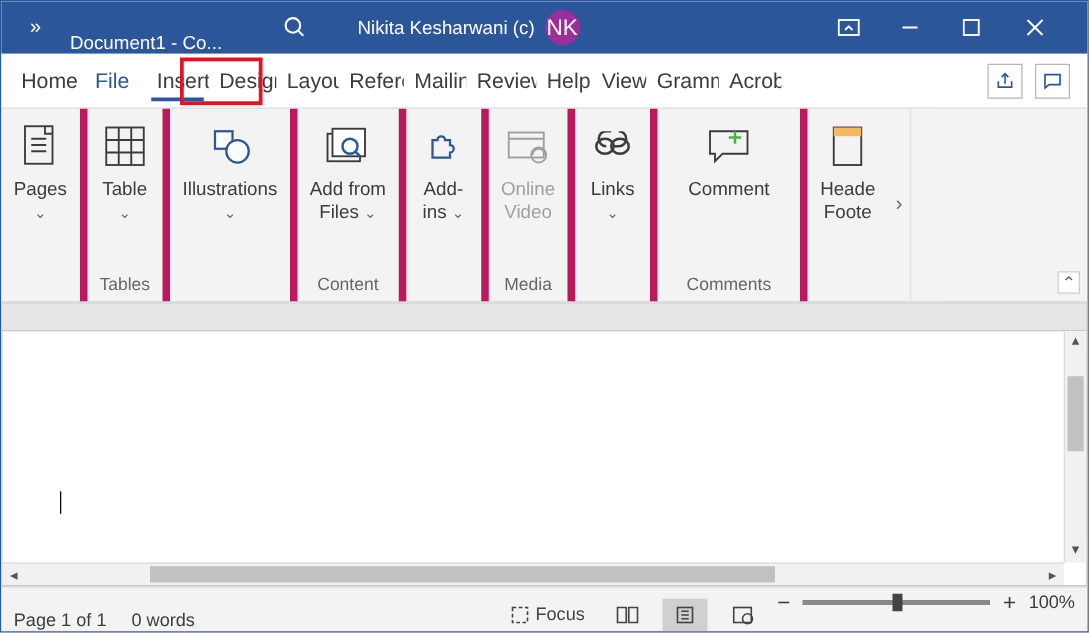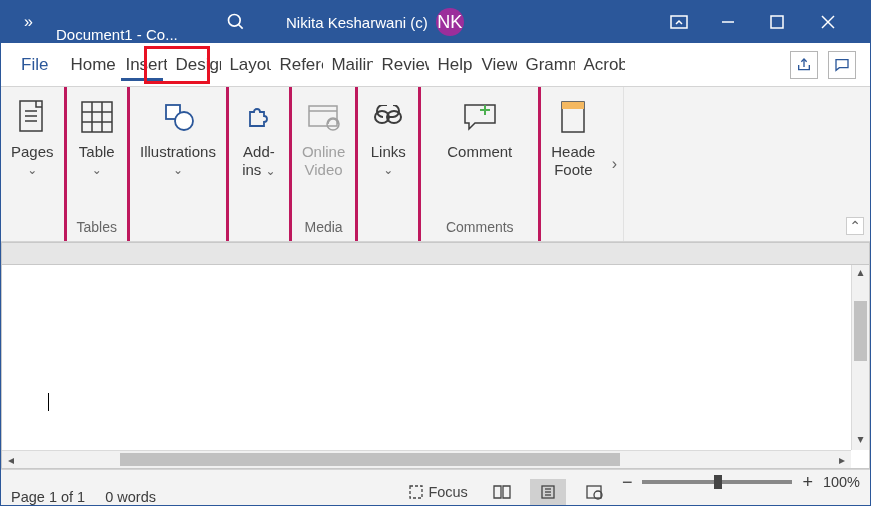--- a/index.html
+++ b/index.html
@@ -20,21 +20,21 @@
   .tabs .tab { padding: 0 8px; font-size: 17px; color: #3c3c3c; height: 44px; display:flex; align-items:center; cursor: pointer; white-space: nowrap; overflow: hidden; }
   .tabs .tab.file { color: #2b579a; font-weight: 400; padding-right: 14px; padding-left: 12px;}
   .tabs .tab.active { position: relative; }
   .tabs .tab.active::after { content:""; position:absolute; bottom:6px; left:4px; right:4px; height:3px; background:#2b579a; }
   .tabs .highlight-box { position:absolute; border:3px solid #e81123; z-index: 5; }
   .tabs .right-icons { margin-left: auto; display:flex; gap:10px; padding-right:6px;}
   .tabs .right-icons .ibox { width:28px; height:28px; border:1px solid #b5b5b5; display:flex; align-items:center; justify-content:center; font-size:15px; color:#2b579a;}
   
   
   .ribbon { height: 155px; background: #f3f3f3; display:flex; border-bottom:1px solid #d4d4d4; position: relative;}
-  .group { display:flex; flex-direction:column; align-items:center; padding: 6px 10px 2px 10px; border-right:3px solid #be185d; height:100%; }
+  .group { display:flex; flex-direction:column; align-items:center; padding: 6px 10px 2px 10px; border-right:6px solid #be185d; height:100%; }
   .group .controls { flex:1; display:flex; flex-direction:column; align-items:center; justify-content:flex-start; gap:2px; padding-top:4px;}
   .group .bigicon { width:40px; height:40px; display:flex; align-items:center; justify-content:center; color:#2b579a;}
   .group .label { font-size: 15px; color:#3c3c3c; text-align:center; line-height:1.2; margin-top:4px;}
   .group .label.dis { color:#a0a0a0;}
   .group .caret { font-size: 12px; color:#666; }
   .group-title { font-size: 14px; color:#666; padding-bottom:4px; }
   .ribbon .collapse-caret { position:absolute; right:6px; bottom:6px; width:18px; height:18px; display:flex; align-items:center; justify-content:center; font-size:14px; color:#666; border:1px solid #ccc; background:#fff;}
   .ribbon .right-panel { width:24px; background:#f3f3f3; border-left:1px solid #e1e1e1;}
   
   
@@ -93,22 +93,22 @@
   </div>
   <div class="wbtn">
     <svg width="16" height="16" viewBox="0 0 16 16" stroke="#fff" stroke-width="1.5">
         <line x1="2" y1="2" x2="14" y2="14"></line>
         <line x1="14" y1="2" x2="2" y2="14"></line>
       </svg>
   </div>
 </div>
 
 <div class="tabs" style="position:relative;">
+  <div class="tab" style="width:55px">Home</div>
   <div class="tab file">File</div>
-  <div class="tab" style="width:55px">Home</div>
   <div class="tab active" style="width:50px">Insert</div>
   <div class="tab" style="width:54px">Design</div>
   <div class="tab" style="width:50px">Layou</div>
   <div class="tab" style="width:52px">Refere</div>
   <div class="tab" style="width:50px">Mailin</div>
   <div class="tab" style="width:56px">Review</div>
   <div class="tab" style="width:44px">Help</div>
   <div class="tab" style="width:44px">View</div>
   <div class="tab" style="width:58px">Gramm</div>
   <div class="tab" style="width:50px">Acrob</div>
@@ -171,20 +171,34 @@
             <rect x="6" y="4" width="14" height="14" fill="#fff"></rect>
             <circle cx="24" cy="20" r="9" fill="#fff"></circle>
           </svg>
       </div>
       <div class="label">Illustrations</div>
       <div class="caret">⌄</div>
     </div>
     <div class="group-title">&nbsp;</div>
   </div>
 
+  <div class="group">
+    <div class="controls">
+      <div class="bigicon">
+        <svg width="40" height="36" viewBox="0 0 40 36" fill="none" stroke="#3c3c3c" stroke-width="1.5">
+            <rect x="4" y="8" width="26" height="22"></rect>
+            <rect x="8" y="4" width="26" height="22" fill="#fff"></rect>
+            <circle cx="22" cy="18" r="6" stroke="#2b579a" stroke-width="2"></circle>
+            <line x1="26" y1="22" x2="30" y2="26" stroke="#2b579a" stroke-width="2"></line>
+          </svg>
+      </div>
+      <div class="label"><span>Add from</span><br><span>Files</span> <span class="caret">⌄</span></div>
+    </div>
+    <div class="group-title">Content</div>
+  </div>
 
   <div class="group">
     <div class="controls">
       <div class="bigicon">
         <svg width="30" height="30" viewBox="0 0 30 30" fill="none" stroke="#2b579a" stroke-width="1.8">
             <path d="M6 10 h4 a3 3 0 0 1 6 0 h4 v4 a3 3 0 0 1 0 6 v4 h-14 z"></path>
           </svg>
       </div>
       <div class="label"><span>Add-</span><br><span>ins</span> <span class="caret">⌄</span></div>
     </div>

